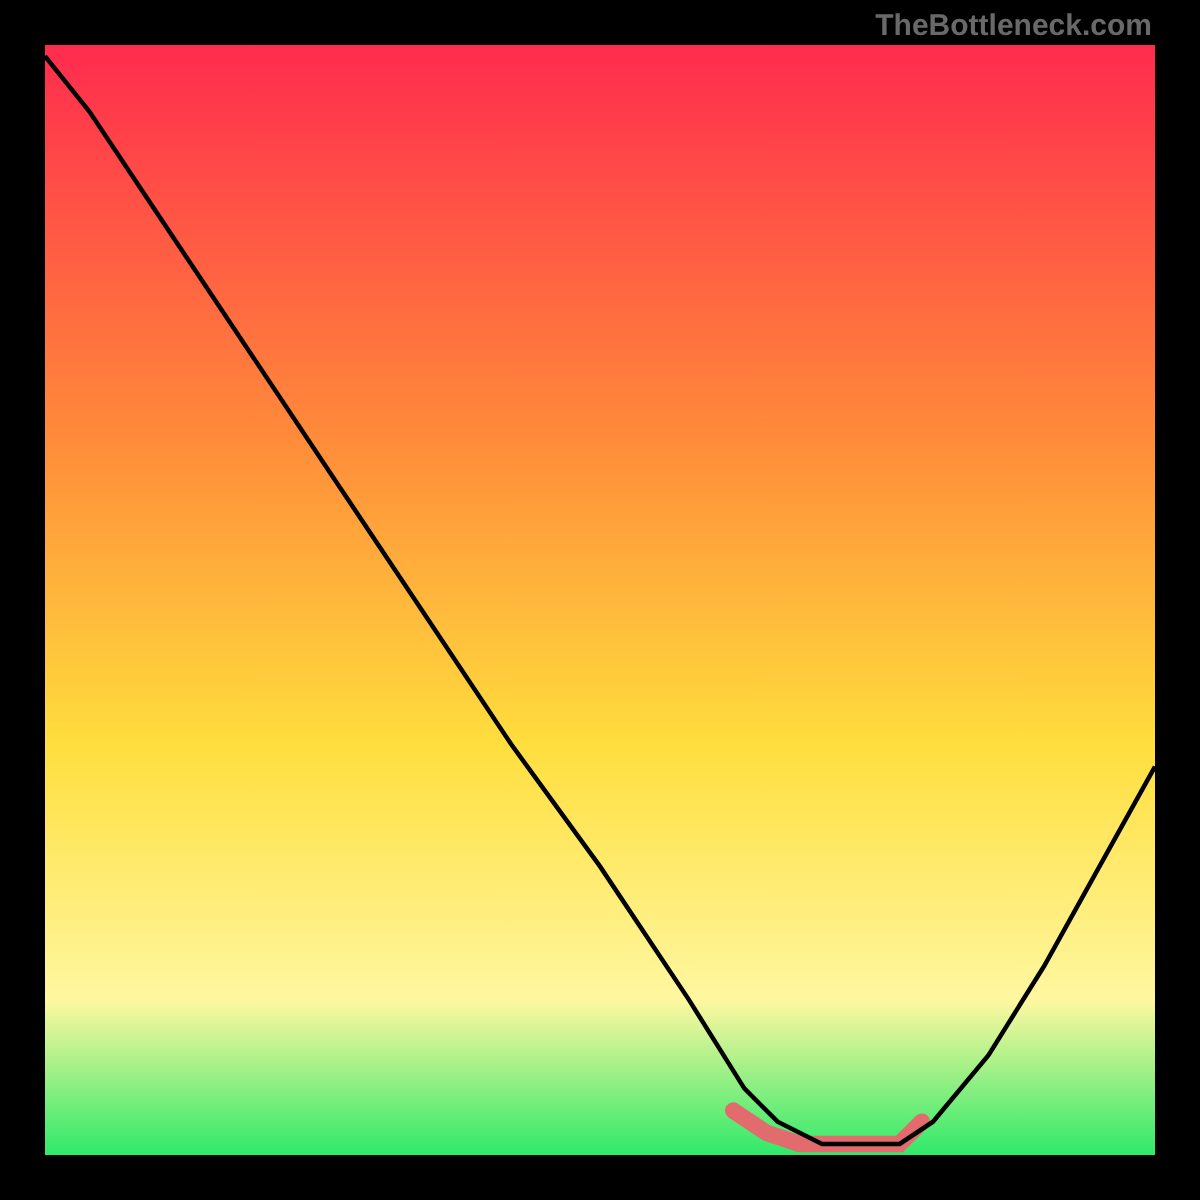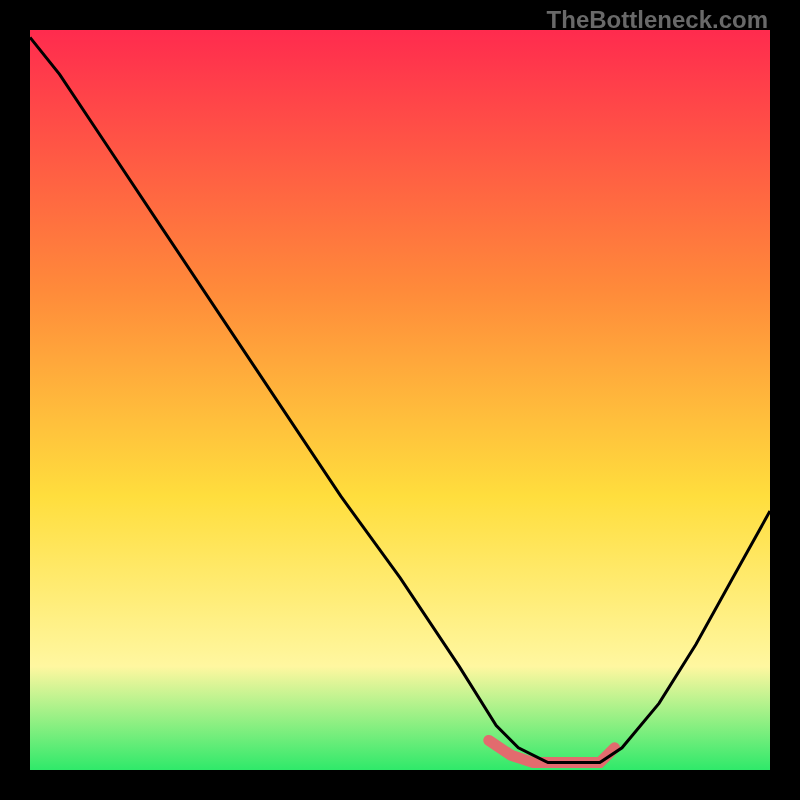--- a/index.html
+++ b/index.html
@@ -23,21 +23,21 @@
     left: 0;
     top: 0;
     width: 740px;
     height: 740px;
   }
   .watermark {
     position: absolute;
     top: 6px;
     right: 32px;
     font-family: Arial, Helvetica, sans-serif;
-    font-size: 24px;
+    font-size: 20px;
     font-weight: bold;
     color: #696969;
     z-index: 10;
   }
   svg {
     display: block;
   }
 </style>
 </head>
 <body>

